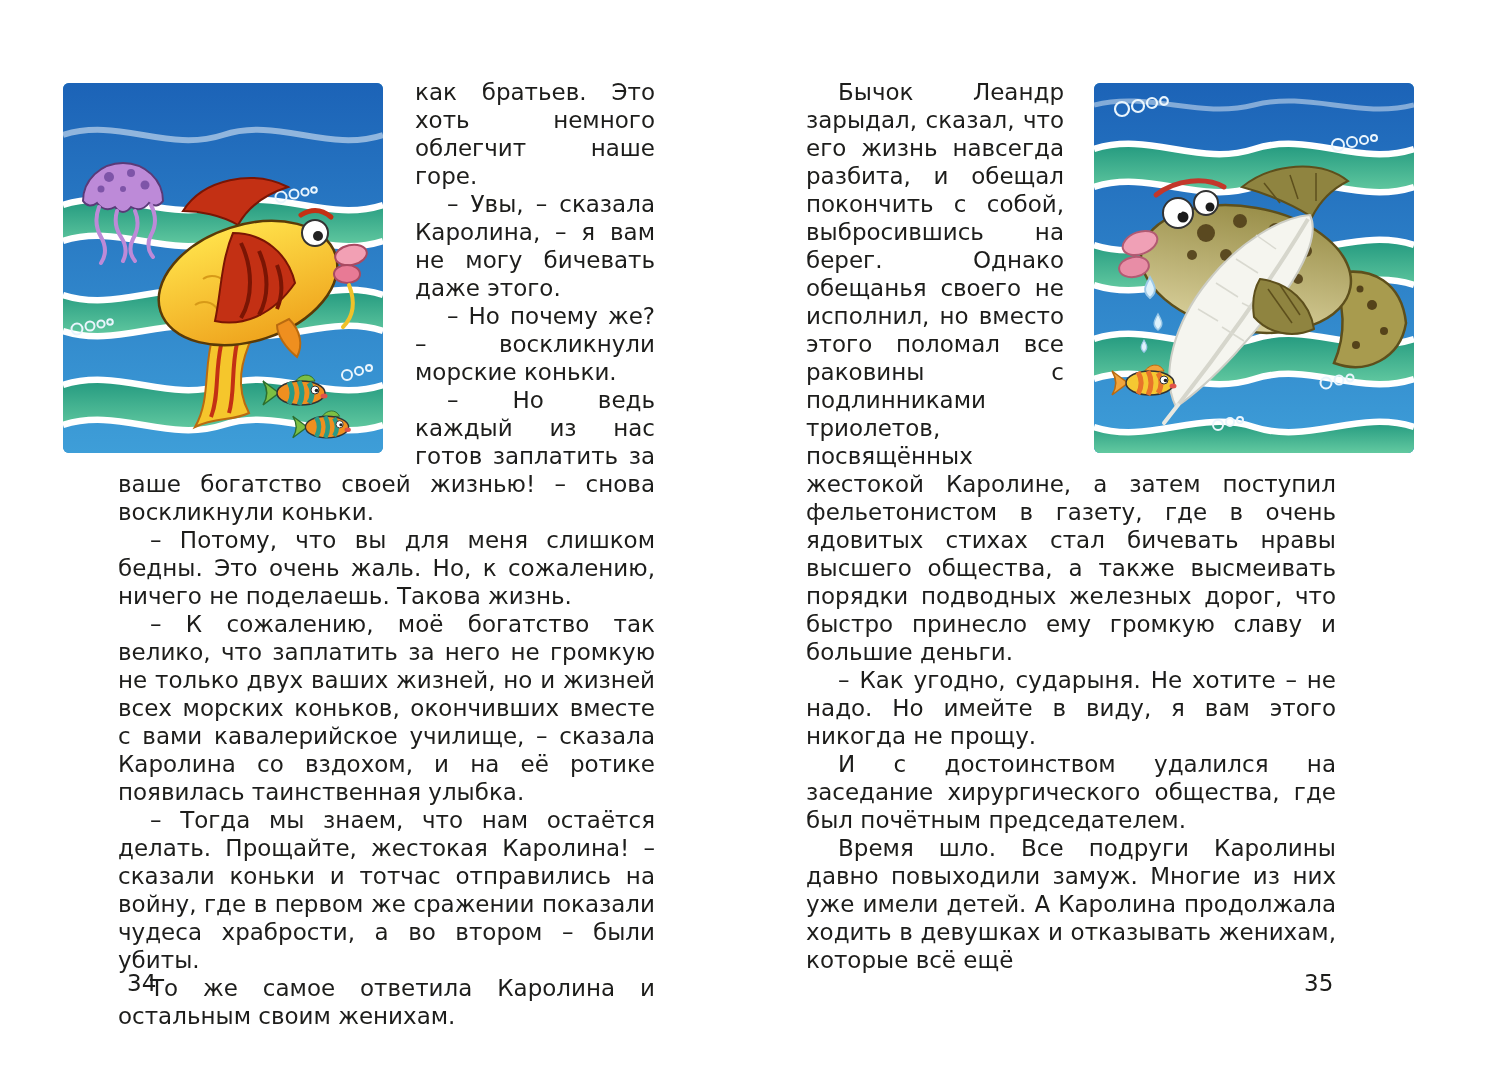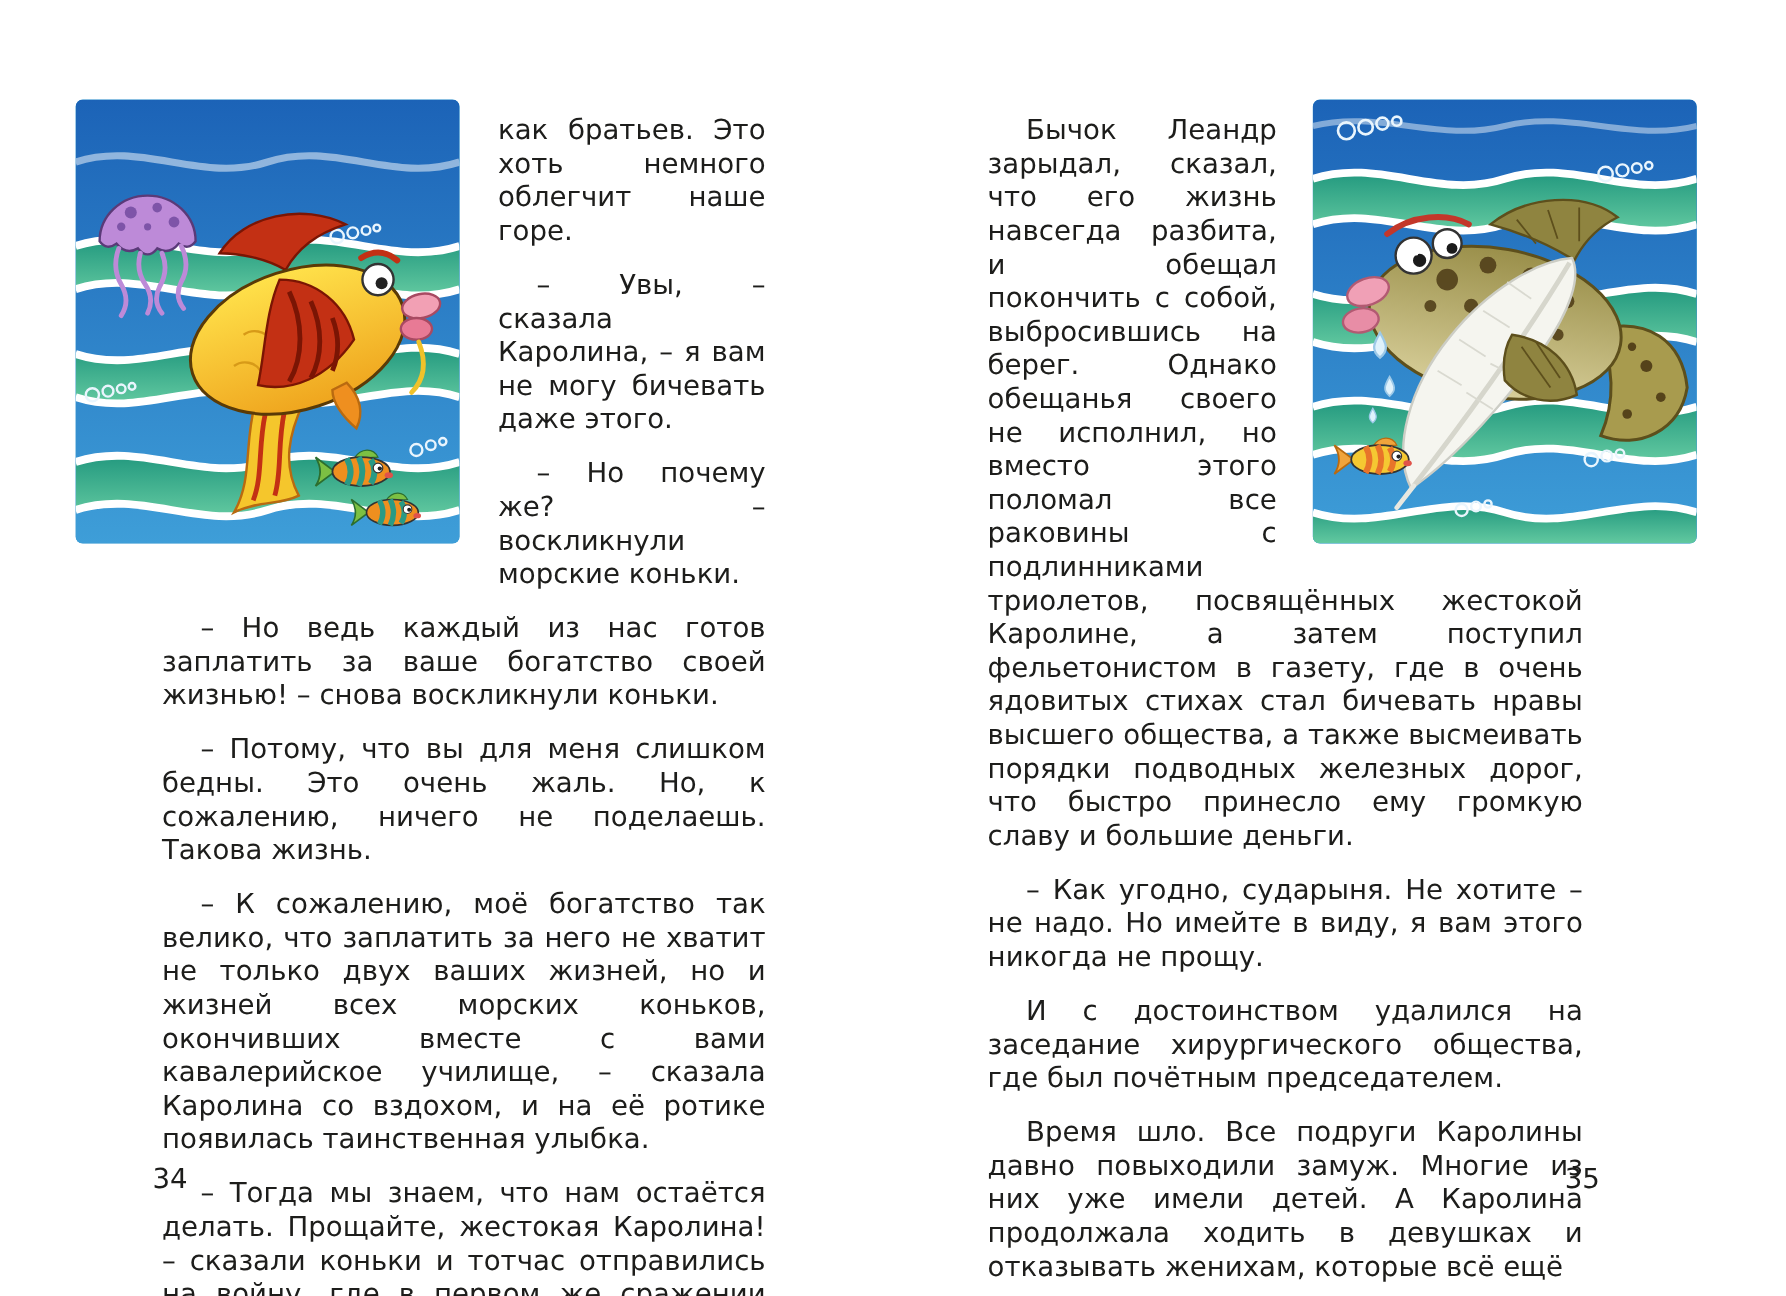--- a/index.html
+++ b/index.html
@@ -12,21 +12,21 @@
     position:relative;
     overflow:hidden;
   }
   .page-text {
     position:absolute; top:78px;
     font-size:23px; line-height:28px;
     text-align:justify;
   }
   #left-text  { left:118px; width:537px; }
   #right-text { left:806px; width:530px; }
-  .page-text p { margin:17px; text-indent:32px; }
+  .page-text p { margin:0; text-indent:32px; }
   .page-text p.cont { text-indent:0; }
   figure { margin:0; }
   .illustration { overflow:hidden; border-radius:6px; background:#2f95cf; }
   #left-illo  { float:left;  width:320px; height:370px; margin:5px 32px 14px -55px; }
   #right-illo { float:right; width:320px; height:370px; margin:5px -78px 14px 30px; }
   .illustration svg { display:block; width:100%; height:100%; }
   .page-number { position:absolute; top:970px; font-size:23px; }
   #num-left  { left:127px; }
   #num-right { left:1304px; }
 </style>
@@ -153,21 +153,21 @@
           <ellipse cx="23" cy="3" rx="3.5" ry="2.5" fill="#e0534a"></ellipse>
         </g>
       </svg>
     </figure>
 
     <p class="cont">как братьев. Это хоть немного облегчит наше горе.</p>
     <p>– Увы, – сказала Каролина, – я вам не могу бичевать даже этого.</p>
     <p>– Но почему же? – воскликнули морские коньки.</p>
     <p>– Но ведь каждый из нас готов заплатить за ваше богатство своей жизнью! – снова воскликнули коньки.</p>
     <p>– Потому, что вы для меня слишком бедны. Это очень жаль. Но, к сожалению, ничего не поделаешь. Такова жизнь.</p>
-    <p>– К сожалению, моё богатство так велико, что заплатить за него не хватит не только двух ваших жизней, но и жизней всех морских коньков, окончивших вместе с вами кавалерийское училище, – сказала Каролина со вздохом, и на её ротике появилась таинственная улыбка.</p>
+    <p>– К сожалению, моё богатство так велико, что заплатить за него не громкую не только двух ваших жизней, но и жизней всех морских коньков, окончивших вместе с вами кавалерийское училище, – сказала Каролина со вздохом, и на её ротике появилась таинственная улыбка.</p>
     <p>– Тогда мы знаем, что нам остаётся делать. Прощайте, жестокая Каролина! – сказали коньки и тотчас отправились на войну, где в первом же сражении показали чудеса храбрости, а во втором – были убиты.</p>
     <p>То же самое ответила Каролина и остальным своим женихам.</p>
   </section>
   <div class="page-number" id="num-left">34</div>
 
   <section class="page-text" id="right-text" lang="ru">
     <figure class="illustration" id="right-illo">
       <svg viewBox="0 0 320 370" preserveAspectRatio="none">
         <defs>
           <linearGradient id="seaR" x1="0" y1="0" x2="0" y2="1">

